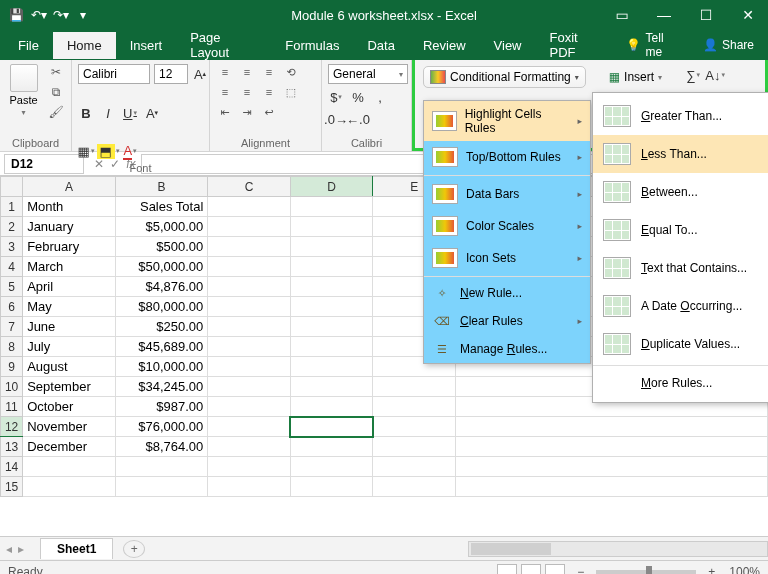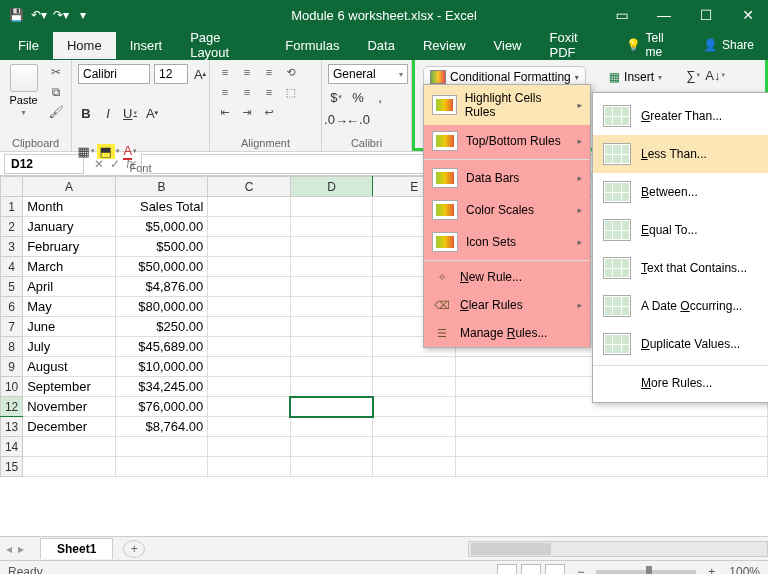--- a/index.html
+++ b/index.html
@@ -79,21 +79,21 @@
 .hscroll .thumb { position: absolute; left: 2px; top: 1px; width: 80px; height: 12px; background: #cfcfcf; }
 
 
 .statusbar { height: 22px; background: #f3f3f3; border-top: 1px solid #ccc; display: flex; align-items: center; padding: 0 8px; font-size: 12px; color: #555; }
 .statusbar .views { margin-left: auto; display: flex; gap: 4px; align-items: center; }
 .vbtn { width: 20px; height: 16px; border: 1px solid #bbb; background: #fff; }
 .zoom-slider { width: 100px; height: 4px; background: #ccc; margin: 0 8px; position: relative; }
 .zoom-slider .knob { position: absolute; left: 50%; top: -4px; width: 6px; height: 12px; background: #888; }
 
 
-.cf-menu { position: absolute; top: 24px; left: 8px; width: 168px; background: #fca5a5; border: 1px solid #b0b0b0; box-shadow: 2px 2px 6px rgba(0,0,0,.25); z-index: 10; }
+.cf-menu { position: absolute; top: 40px; left: 8px; width: 168px; background: #7dd3fc; border: 1px solid #b0b0b0; box-shadow: 2px 2px 6px rgba(0,0,0,.25); z-index: 10; }
 .cf-menu .item { display: flex; align-items: center; gap: 8px; padding: 6px 8px; font-size: 12px; position: relative; }
 .cf-menu .item.hi { background: #fde6b5; }
 .cf-menu .item .arrow { margin-left: auto; font-size: 9px; color: #666; }
 .cf-menu .sep { height: 1px; background: #ddd; margin: 2px 0; }
 .cf-ico2 { width: 26px; height: 20px; border: 1px solid #aaa; background: #fff; position: relative; }
 .cf-ico2::before { content: ""; position: absolute; inset: 3px; background: linear-gradient(90deg,#9acd32,#f0c808,#e55934); }
 .ico-small { width: 20px; height: 16px; display: flex; align-items: center; justify-content: center; font-size: 11px; color: #6a5a2a; }
 
 .sub-menu { position: absolute; top: 32px; left: 177px; width: 186px; background: #fff; border: 1px solid #b0b0b0; box-shadow: 2px 2px 6px rgba(0,0,0,.25); z-index: 11; padding: 4px 0; }
 .sub-menu .sitem { display: flex; align-items: center; gap: 10px; padding: 8px 10px; font-size: 12px; }
@@ -497,20 +497,29 @@
         <tr>
           <th class="rowh">10</th>
           <td class="cell">September</td>
           <td class="cell r">$34,245.00</td>
           <td class="cell"></td>
           <td class="cell"></td>
           <td class="cell"></td>
           <td class="cell"></td>
         </tr>
         <tr>
+          <th class="rowh">11</th>
+          <td class="cell">October</td>
+          <td class="cell r">$987.00</td>
+          <td class="cell"></td>
+          <td class="cell"></td>
+          <td class="cell"></td>
+          <td class="cell"></td>
+        </tr>
+        <tr>
           <th class="rowh sel">12</th>
           <td class="cell">November</td>
           <td class="cell r">$76,000.00</td>
           <td class="cell"></td>
           <td class="cell selected-cell"></td>
           <td class="cell"></td>
           <td class="cell"></td>
         </tr>
         <tr>
           <th class="rowh">13</th>

